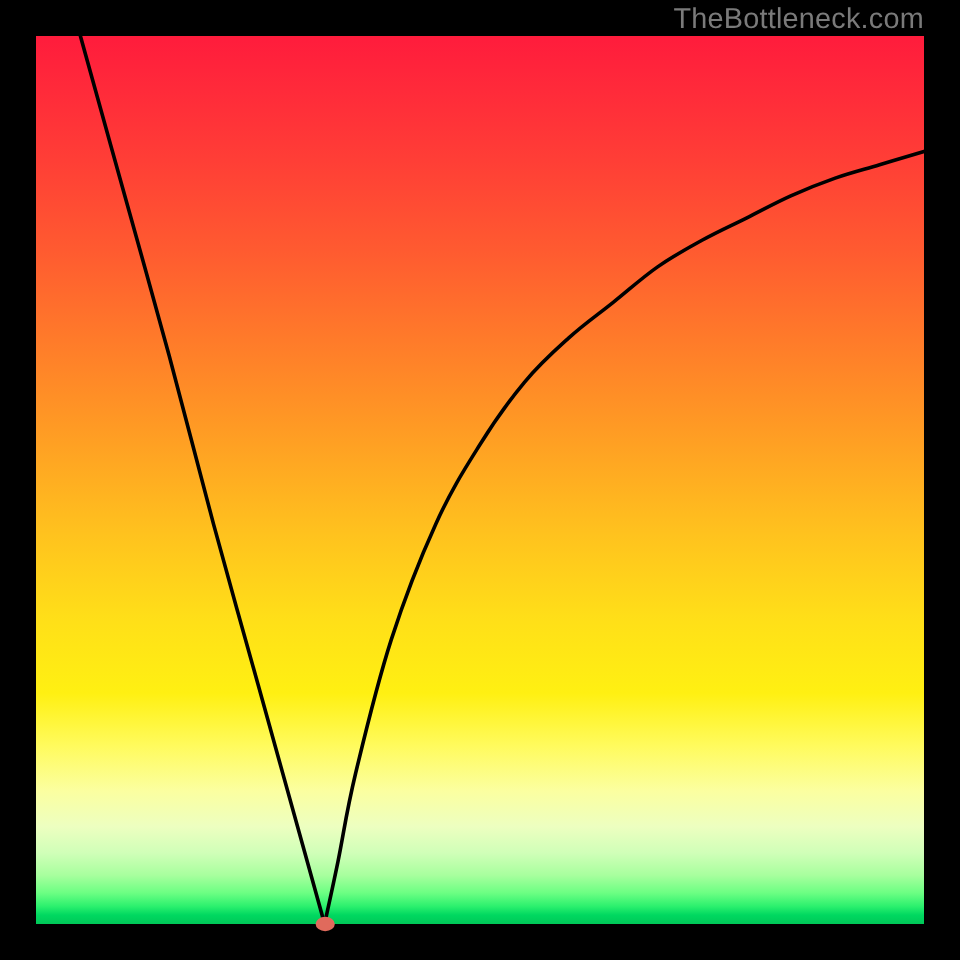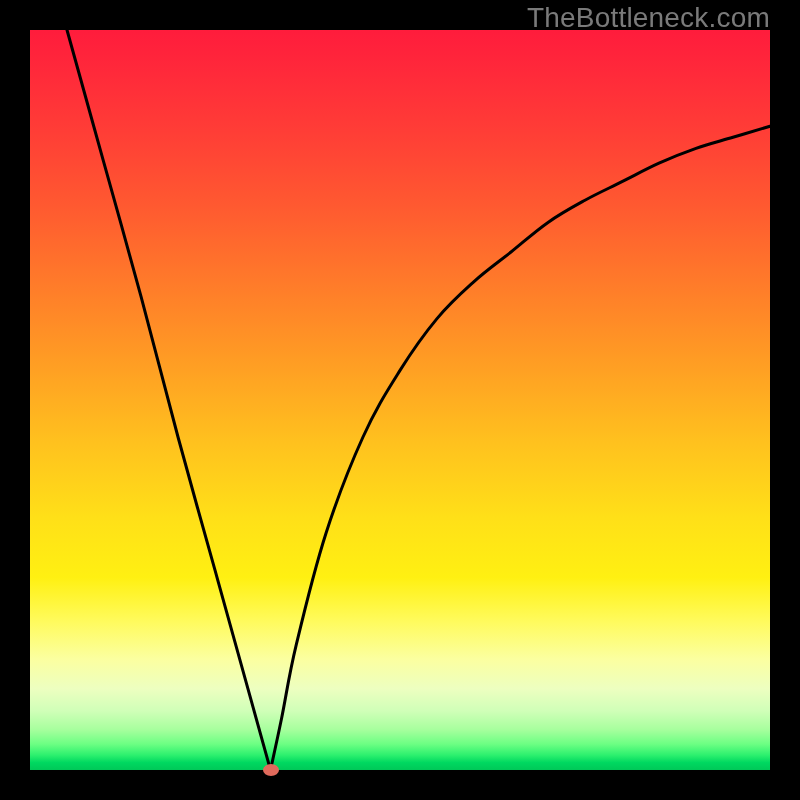--- a/index.html
+++ b/index.html
@@ -43,21 +43,21 @@
       #2cf06e 98%,
       #00d860 99%,
       #00c858 100%
     );
   }
   .watermark {
     position: absolute;
     top: 2px;
     right: 30px;
     font-family: Arial, Helvetica, sans-serif;
-    font-size: 28px;
+    font-size: 24px;
     font-weight: 500;
     color: #7a7a7a;
     letter-spacing: 0.2px;
     user-select: none;
   }
   svg.curve {
     position: absolute;
     left: 0;
     top: 0;
     width: 740px;

